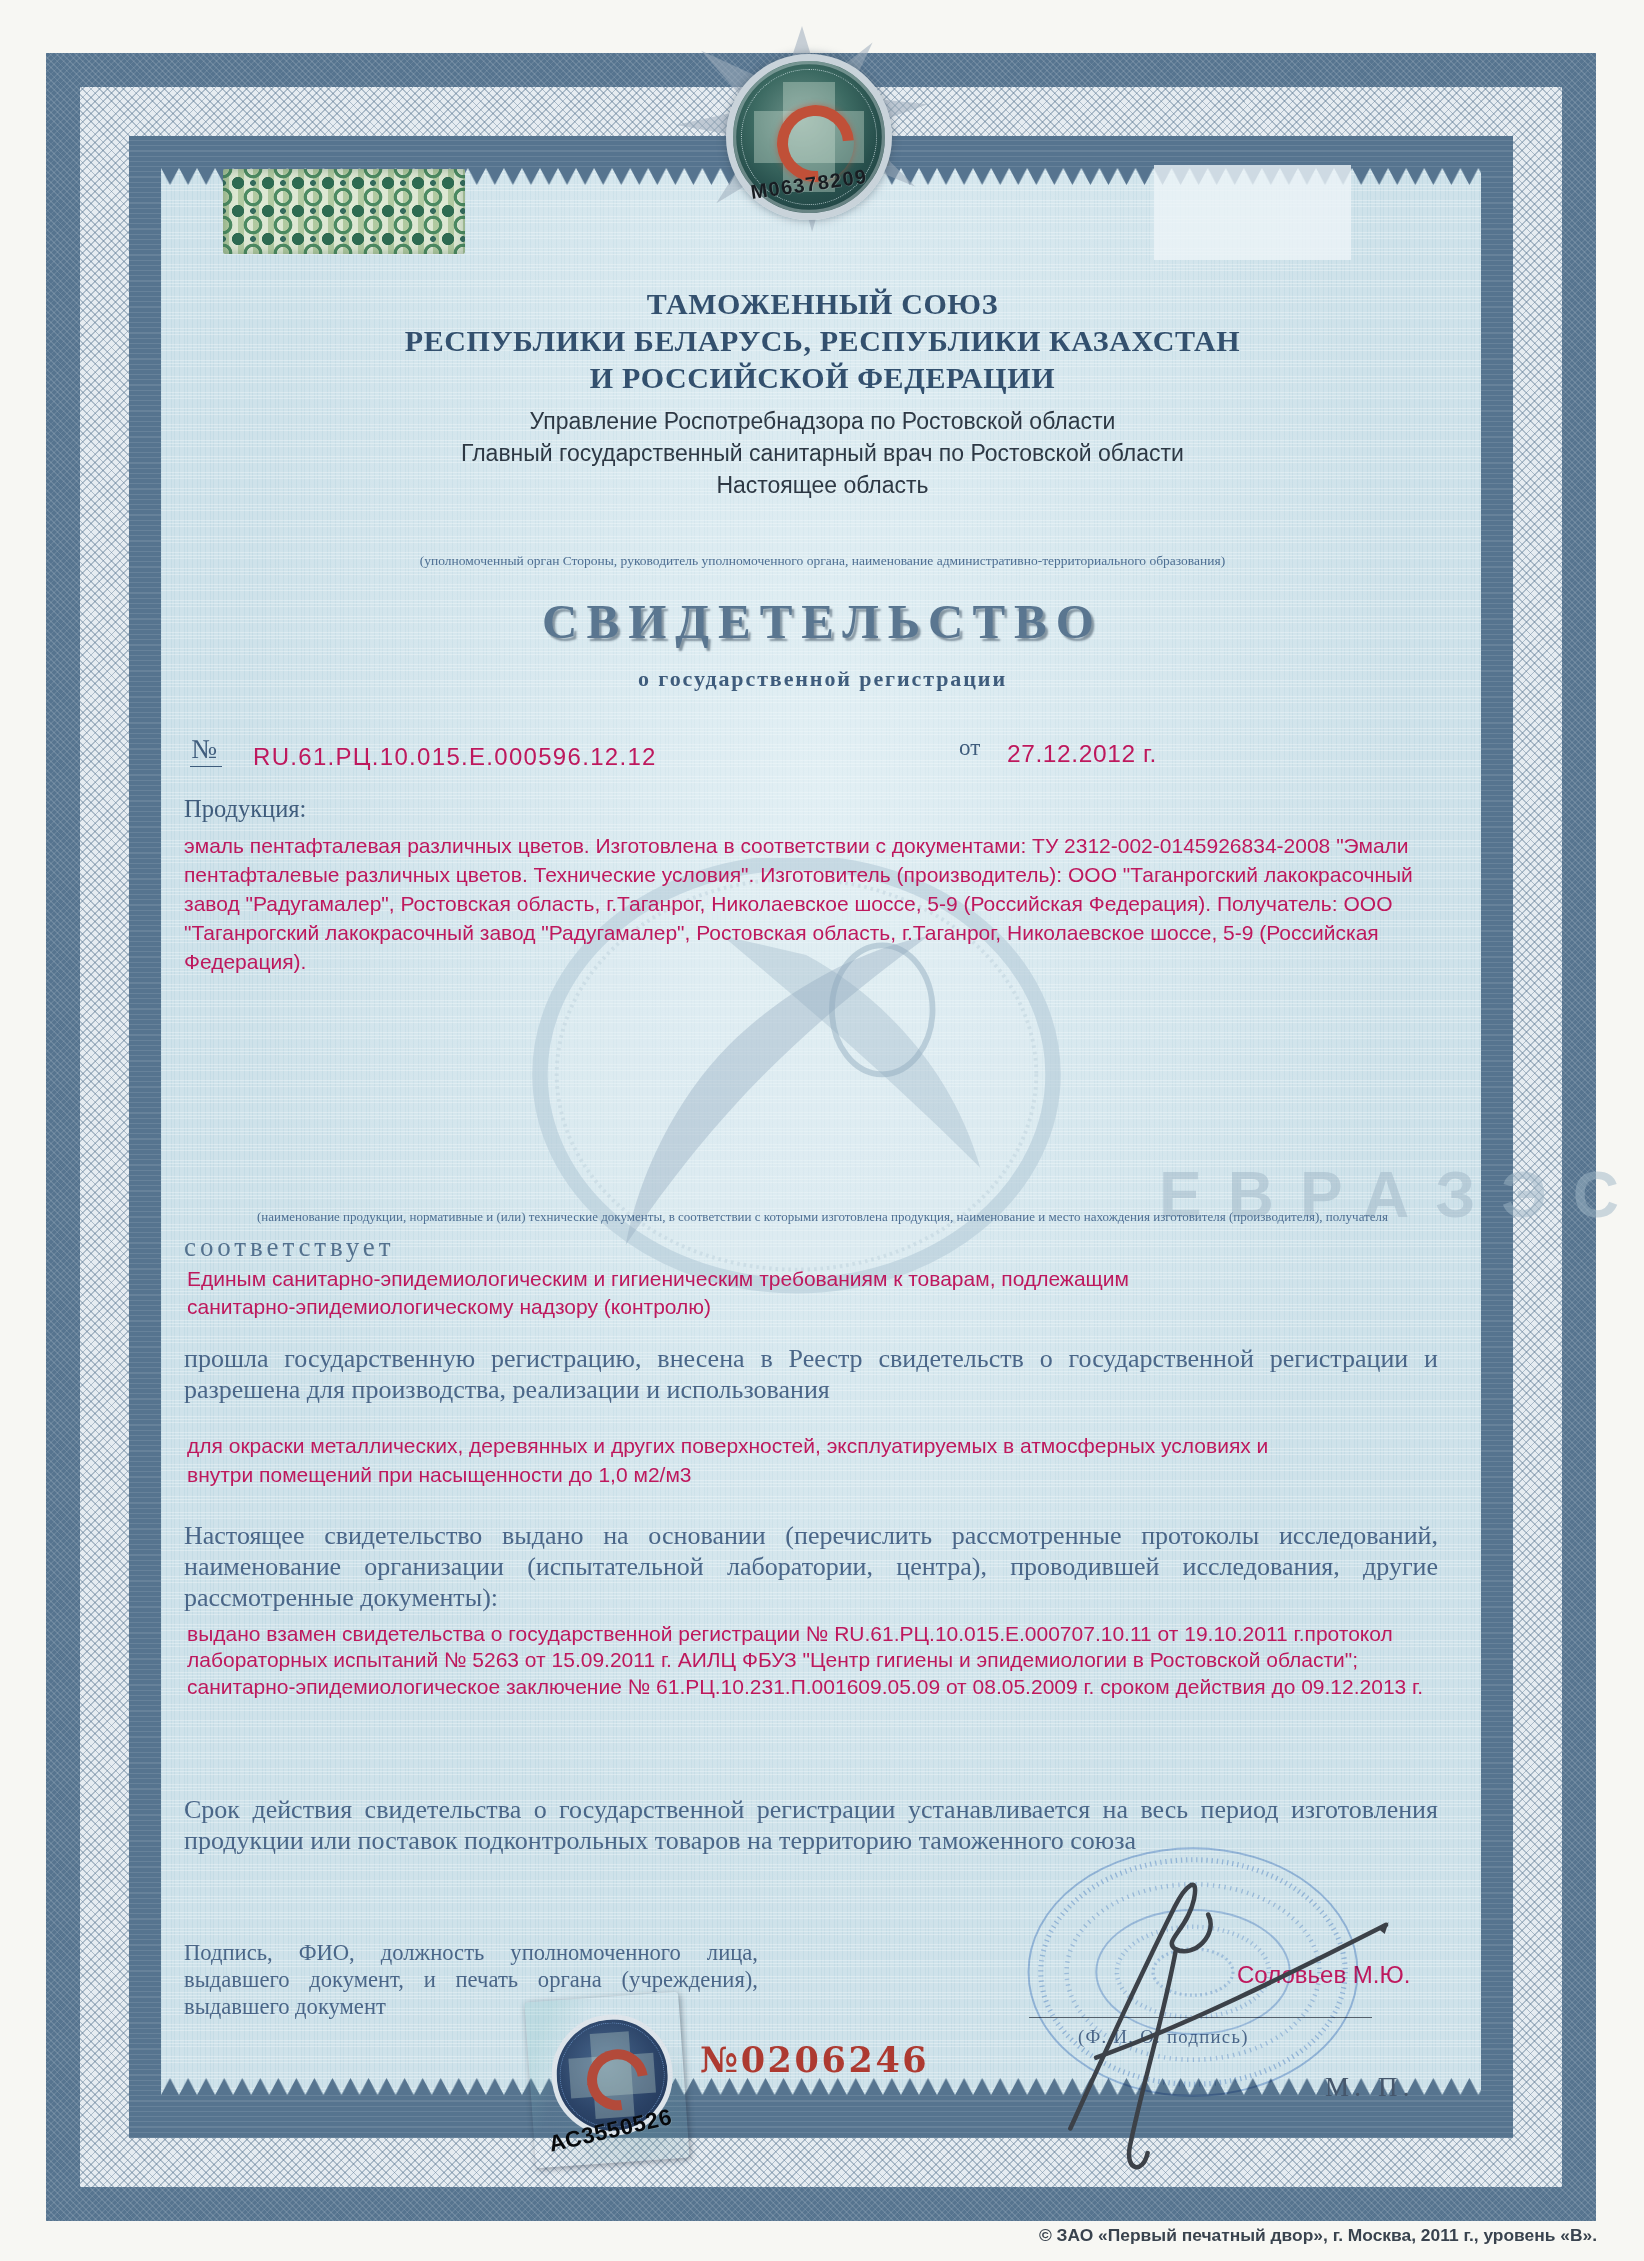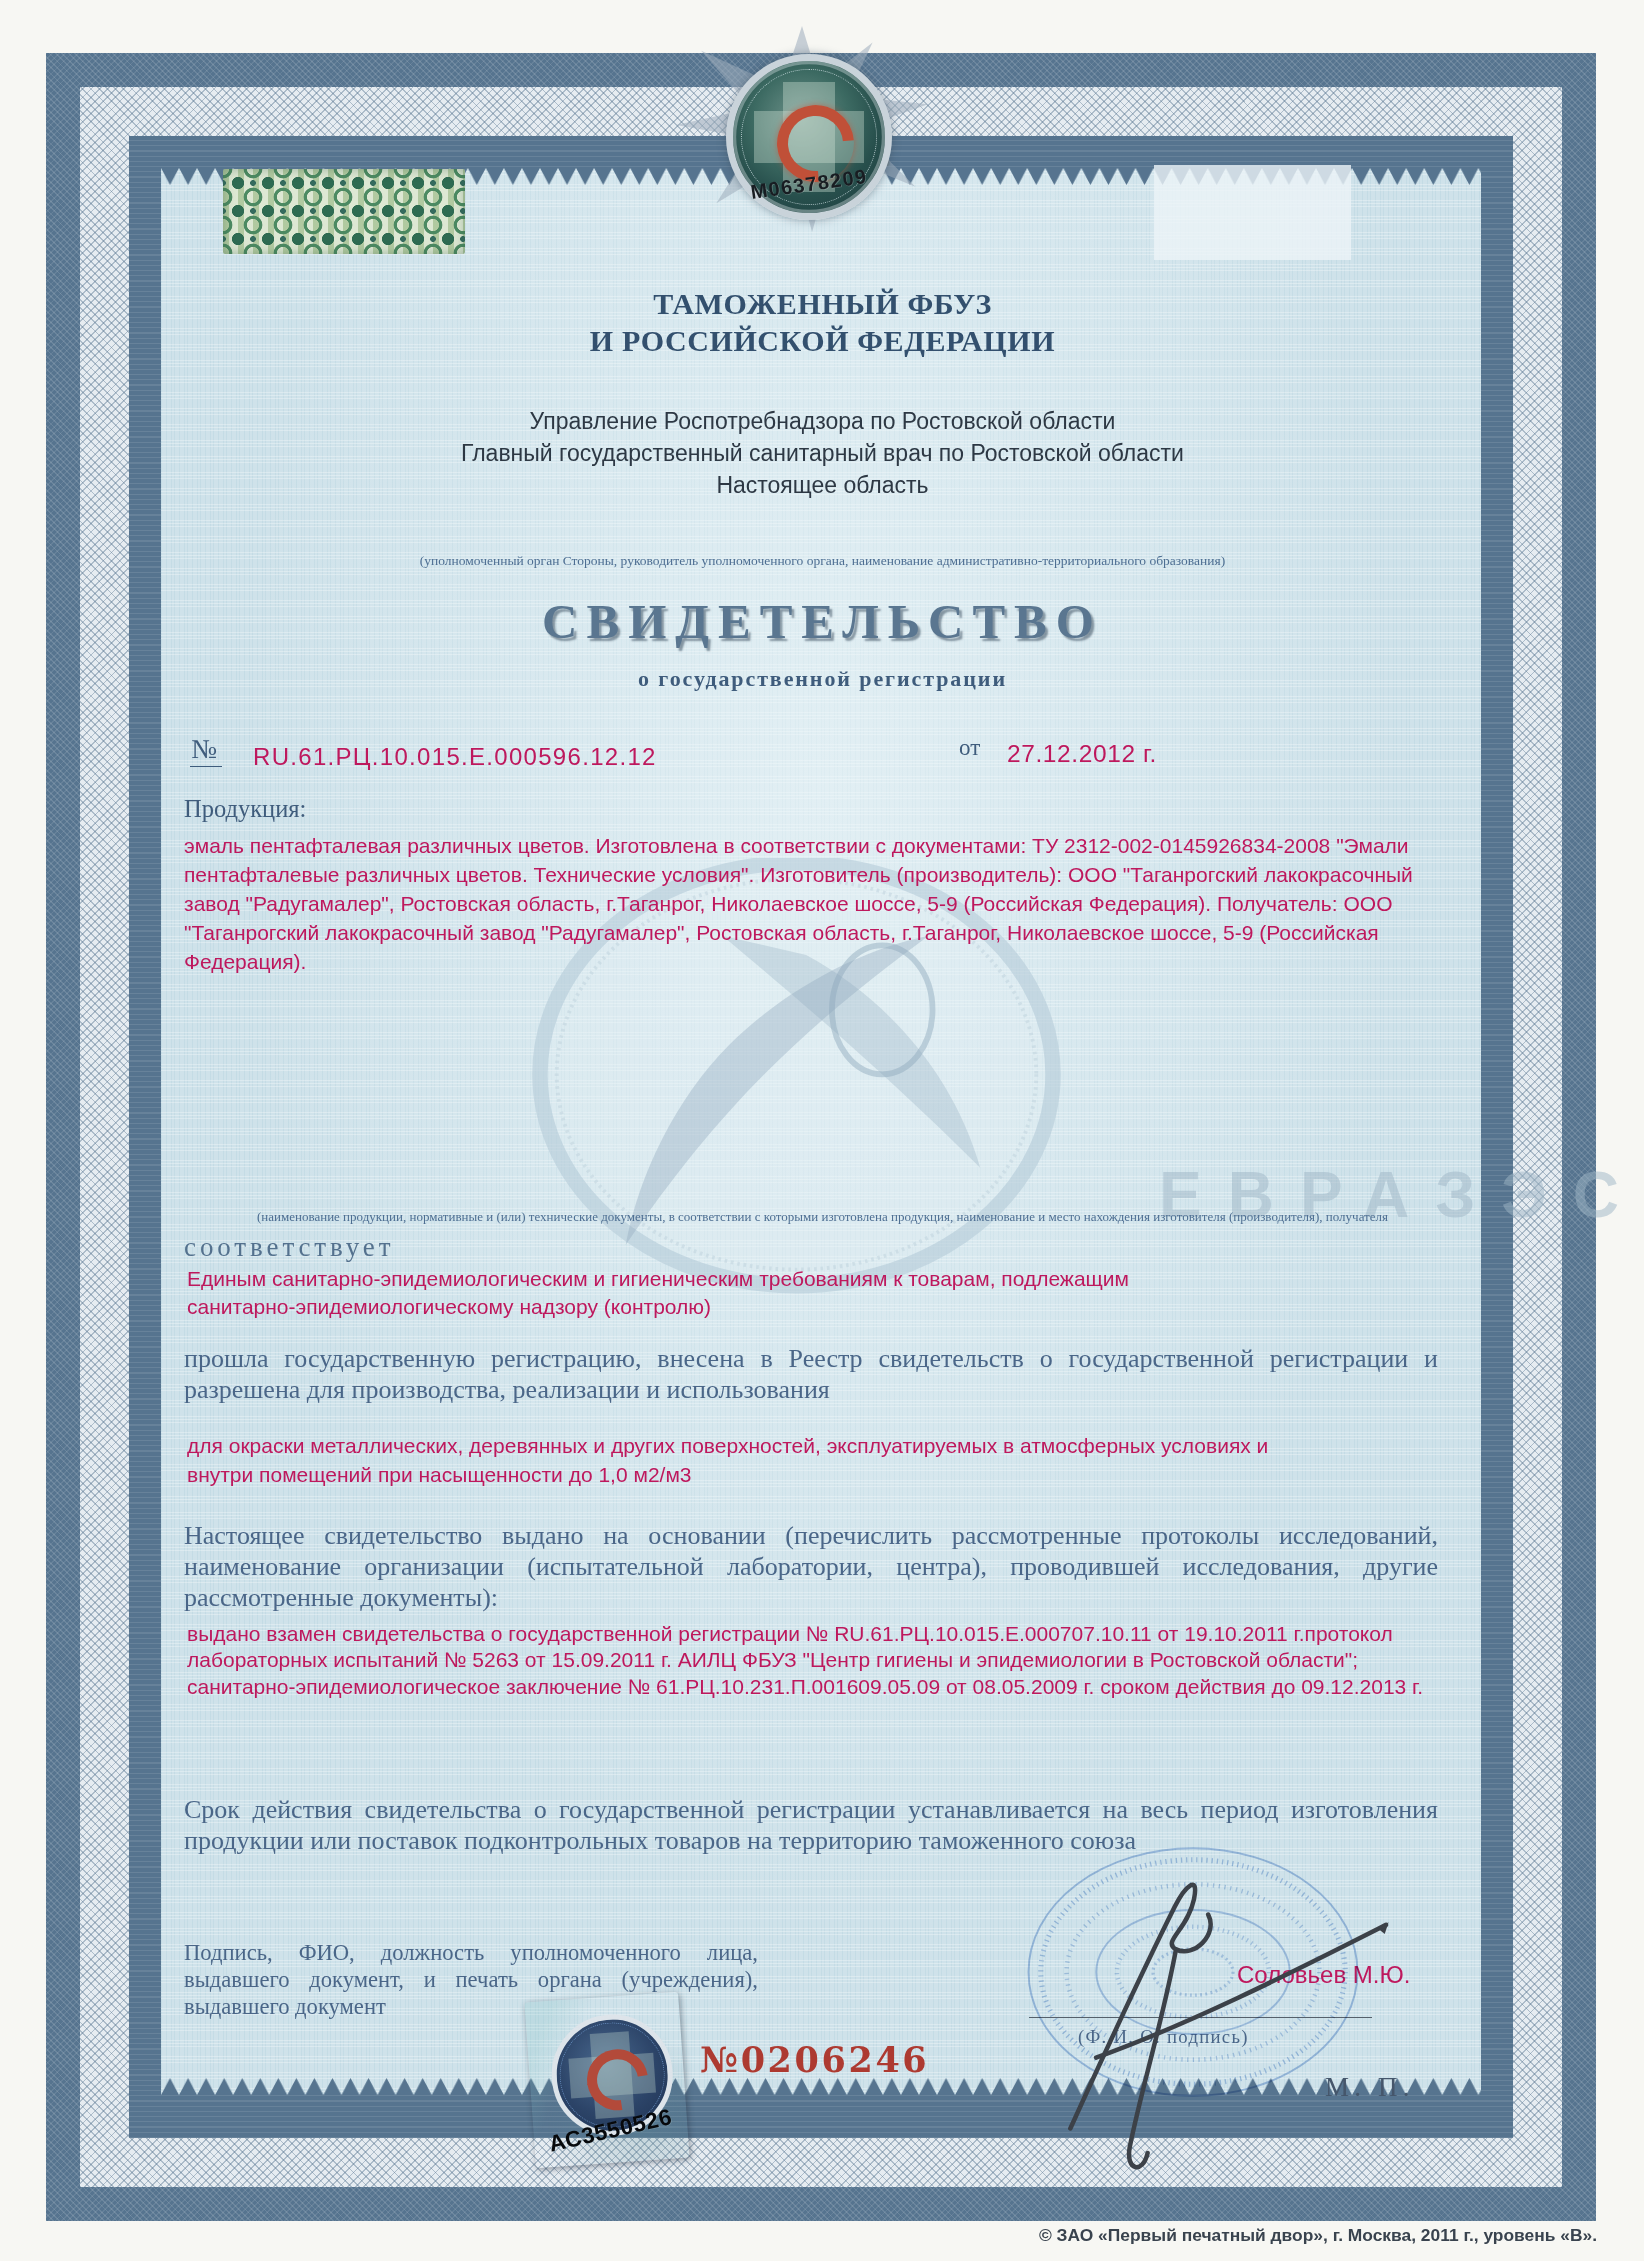--- a/index.html
+++ b/index.html
@@ -141,21 +141,22 @@
   <div class="holo-top">
     <div class="ring"></div>
     <div class="crossV"></div>
     <div class="crossH"></div>
     <div class="cmark"></div>
     <div class="holo-num">М06378209</div>
   </div>
   <div class="stray-c">С</div>
 
   <div class="abs center h-union" style="top:285px;">
-    <div>ТАМОЖЕННЫЙ ФБУЗ</div>
+    <div>ТАМОЖЕННЫЙ СОЮЗ</div>
+    <div>РЕСПУБЛИКИ БЕЛАРУСЬ, РЕСПУБЛИКИ КАЗАХСТАН</div>
     <div>И РОССИЙСКОЙ ФЕДЕРАЦИИ</div>
   </div>
   <div class="abs center h-auth" style="top:405px;">
     <div>Управление Роспотребнадзора по Ростовской области</div>
     <div>Главный государственный санитарный врач по Ростовской области</div>
     <div>Настоящее область</div>
   </div>
   <div class="abs center doc-title" style="top:593px;">СВИДЕТЕЛЬСТВО</div>
 
   <div class="abs center note" style="top:553px;">(уполномоченный орган Стороны, руководитель уполномоченного органа, наименование административно-территориального образования)</div>

